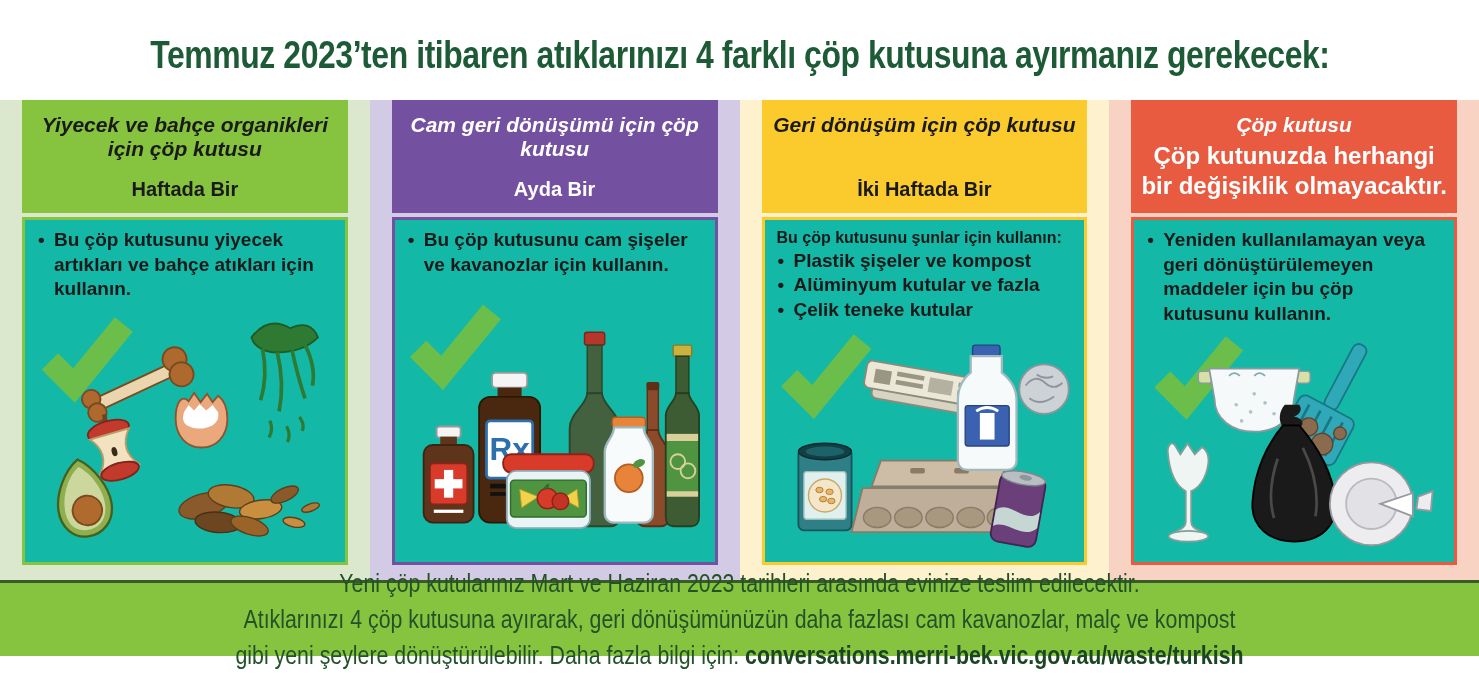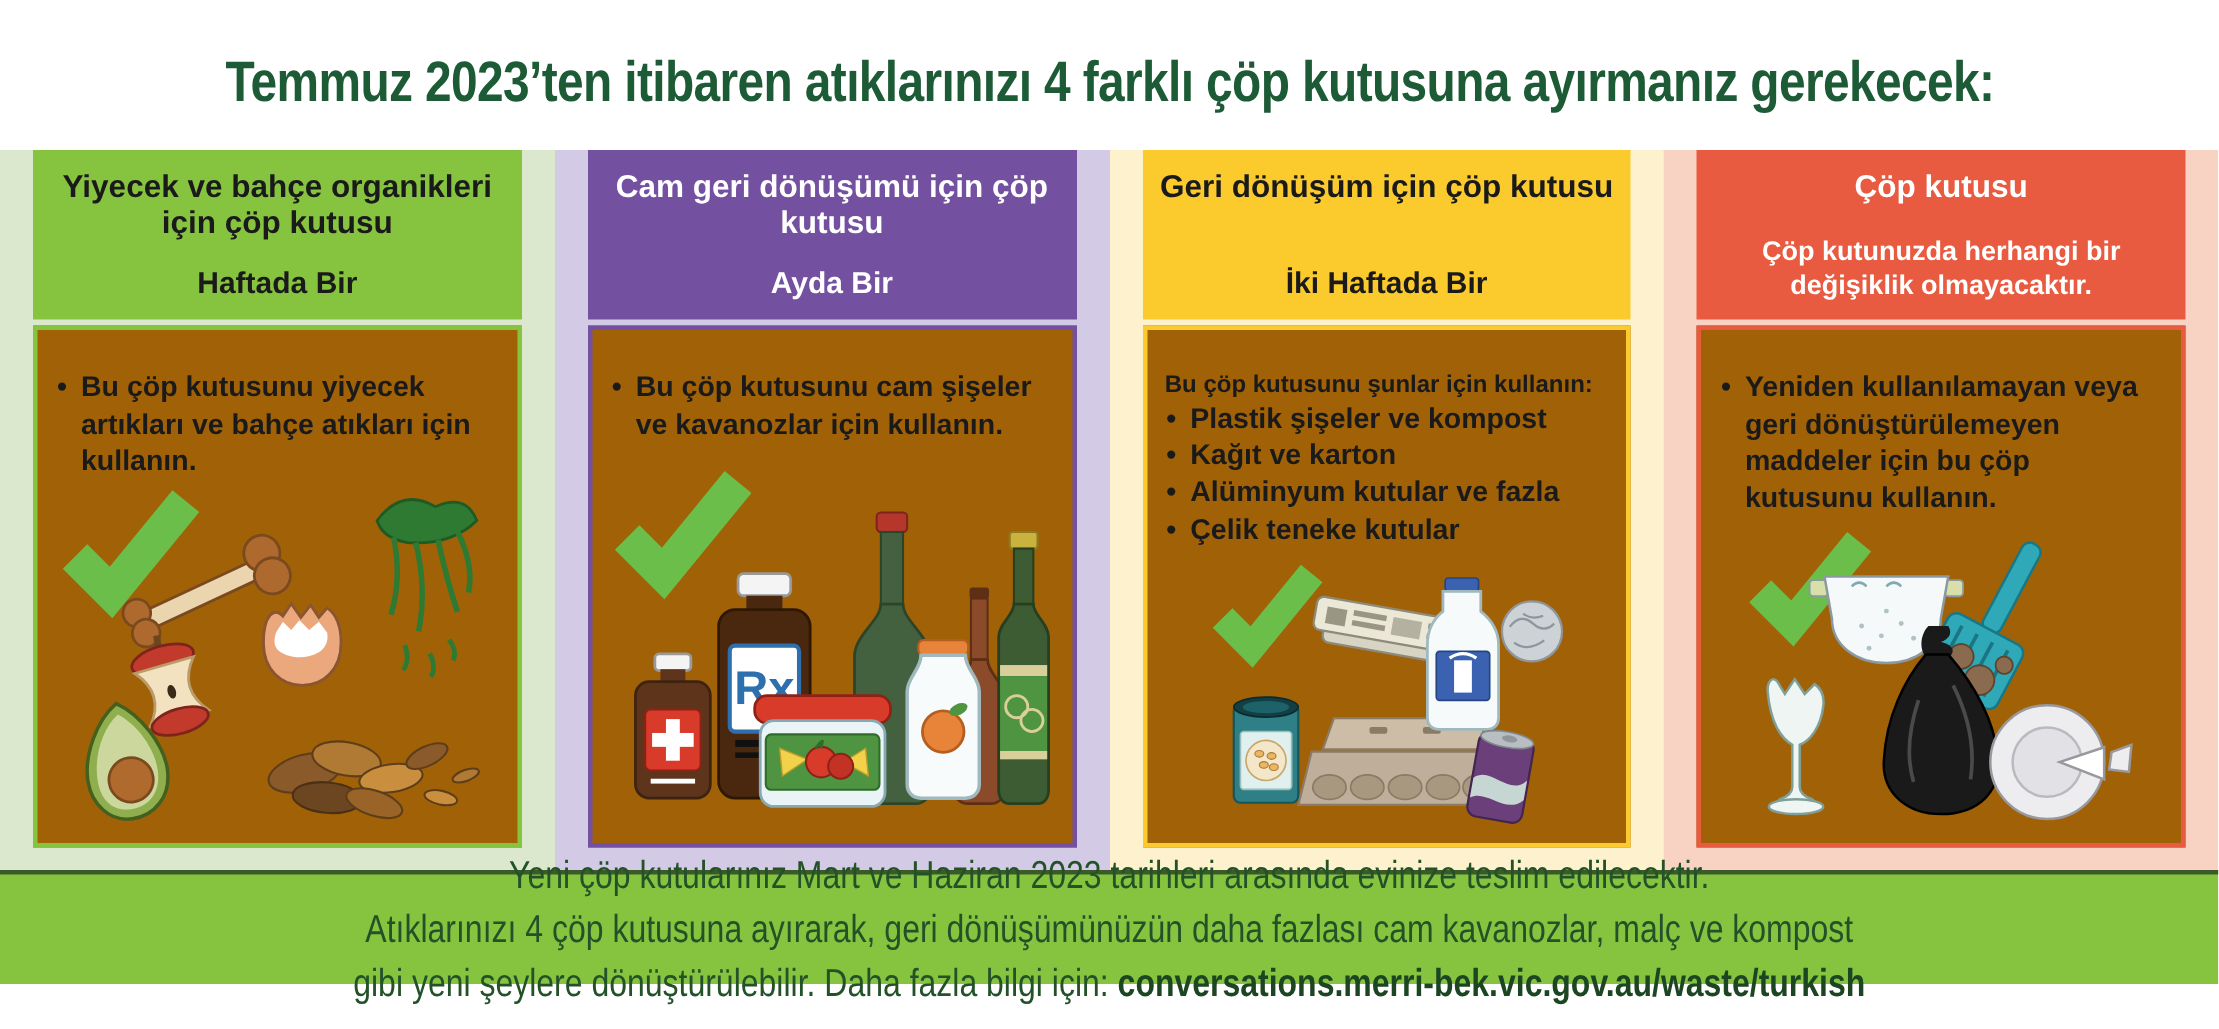--- a/index.html
+++ b/index.html
@@ -29,26 +29,26 @@
   .columns{display:flex;height:480px;}
   .column{flex:1;padding:0 22px 15px;display:flex;flex-direction:column;background:var(--pale);}
   .col-organics{--col:var(--green);--pale:var(--pale-green);--head-ink:var(--ink);}
   .col-glass{--col:var(--purple);--pale:var(--pale-purple);--head-ink:#ffffff;}
   .col-recycling{--col:var(--yellow);--pale:var(--pale-yellow);--head-ink:var(--ink);}
   .col-rubbish{--col:var(--red);--pale:var(--pale-red);--head-ink:#ffffff;}
   .col-header{
     min-height:113px;height:113px;background:var(--col);color:var(--head-ink);
     padding:13px 8px 12px;text-align:center;display:flex;flex-direction:column;justify-content:space-between;
   }
-  .col-title{margin:0;font-size:21px;line-height:1.16;font-weight:bold;}
+  .col-title{margin:0;font-size:21px;line-height:1.16;font-weight:bold;font-style:italic;}
   .col-freq{font-size:20px;font-weight:bold;}
-  .col-subtitle{font-size:18px;line-height:1.25;font-weight:bold;}
+  .col-subtitle{font-size:24px;line-height:1.25;font-weight:bold;}
   .content-box{
-    flex:1;margin-top:4px;background:#a16207;border:3px solid var(--col);
-    padding:27px 12px 8px;display:flex;flex-direction:column;min-height:0;
+    flex:1;margin-top:4px;background:#14b8a6;border:3px solid var(--col);
+    padding:8px 12px 8px;display:flex;flex-direction:column;min-height:0;
   }
   .usage-list{list-style:none;margin:0;padding:0;}
   .usage-list li{
     position:relative;padding-left:17px;font-size:19px;font-weight:bold;
     color:var(--ink);line-height:1.3;
   }
   .usage-list li::before{content:"\2022";position:absolute;left:1px;}
   .usage-intro{margin:0;font-size:16px;font-weight:bold;color:var(--ink);line-height:1.3;}
   .illustration{flex:1;min-height:0;margin-top:2px;}
   .illustration svg{width:100%;height:100%;display:block;}
@@ -208,21 +208,20 @@
 
     <section class="column col-recycling">
       <div class="col-header">
         <h2 class="col-title">Geri dönüşüm için çöp kutusu</h2>
         <div class="col-freq">İki Haftada Bir</div>
       </div>
       <div class="content-box">
         <p class="usage-intro">Bu çöp kutusunu şunlar için kullanın:</p>
         <ul class="usage-list">
           <li>Plastik şişeler ve kompost</li>
-          <li>Kağıt ve karton</li>
           <li>Alüminyum kutular ve fazla</li>
           <li>Çelik teneke kutular</li>
         </ul>
         <div class="illustration">
           <svg viewBox="0 0 320 250" preserveAspectRatio="xMidYMid meet">
             <g transform="translate(12,18)">
               <polyline points="0,40 26,66 80,0" fill="none" stroke="#6CBE4A" stroke-width="25"></polyline>
             </g>
             <g transform="translate(98,38) rotate(10)">
               <rect x="10" y="14" width="138" height="26" rx="6" fill="#D8D4C4" stroke="#8E8A7A" stroke-width="2"></rect>

